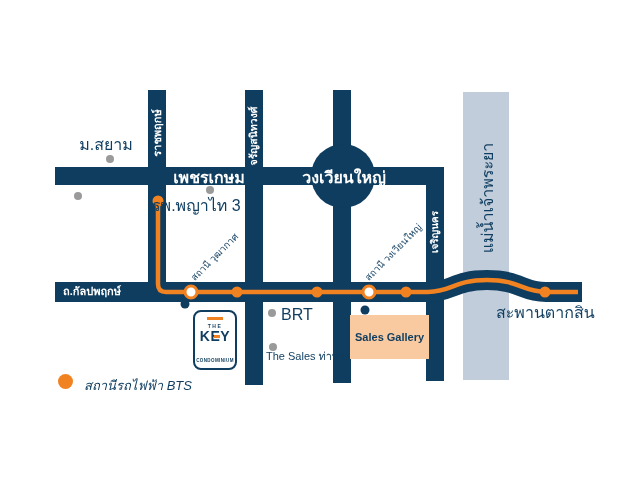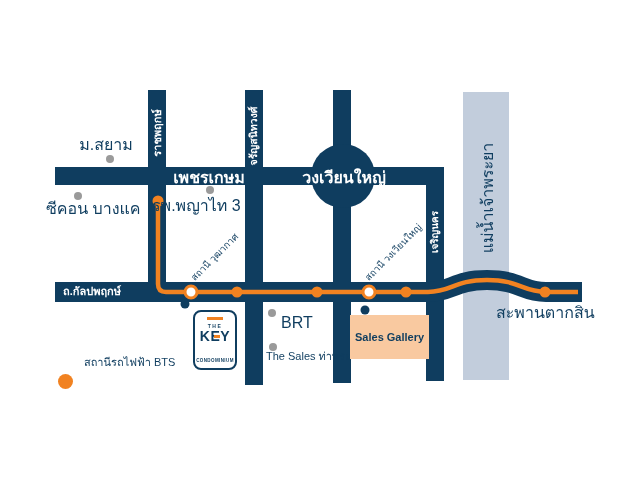--- a/index.html
+++ b/index.html
@@ -14,21 +14,21 @@
   .lbl.center{text-align:center;}
   .lbl.on-road{color:#fff;font-weight:bold;}
   .lbl.vert{transform:translate(-50%,-50%) rotate(-90deg);transform-origin:center center;}
   .lbl.diag{font-size:9.5px;transform-origin:0 50%;transform:rotate(-45deg);}
   .river-lbl{position:absolute;color:var(--navy);font-size:16px;white-space:nowrap;
     transform:translate(-50%,-50%) rotate(-90deg);}
   .sales-gallery{position:absolute;left:350px;top:315px;background:var(--peach);
     color:var(--navy);font-size:11px;font-weight:bold;padding:16px 5px;white-space:nowrap;}
   .legend-dot{position:absolute;left:58px;top:374px;width:15px;height:15px;
     border-radius:50%;background:var(--orange);}
-  .legend-lbl{position:absolute;left:84px;top:353px;font-size:11px;color:var(--navy);white-space:nowrap;}
+  .legend-lbl{position:absolute;left:84px;top:375px;font-size:13px;color:var(--navy);white-space:nowrap;font-style:italic;}
   .key-logo{position:absolute;left:193px;top:310px;width:44px;height:60px;background:#fff;
     border:2px solid var(--navy);border-radius:8px;text-align:center;color:var(--navy);}
   .key-logo .bar{width:16px;height:3px;background:var(--orange);margin:5px auto 3px auto;}
   .key-logo .the{font-size:5px;font-weight:bold;letter-spacing:1.5px;}
   .key-logo .key{font-size:14px;font-weight:bold;letter-spacing:.5px;line-height:1.1;position:relative;}
   .key-logo .e-accent{position:absolute;left:19px;top:6px;width:6px;height:2.5px;background:var(--orange);}
   .key-logo .condo{position:absolute;left:0;right:0;bottom:5px;font-size:4.5px;
     font-weight:bold;letter-spacing:.4px;}
 </style>
 </head>
@@ -63,23 +63,22 @@
     <circle cx="237" cy="292" r="5.5" style="fill:var(--orange)"></circle>
     <circle cx="317" cy="292" r="5.5" style="fill:var(--orange)"></circle>
     <circle cx="406" cy="292" r="5.5" style="fill:var(--orange)"></circle>
     <circle cx="545" cy="292" r="5.5" style="fill:var(--orange)"></circle>
 
     <circle cx="191" cy="292" r="6" fill="#fff" style="stroke:var(--orange)" stroke-width="3"></circle>
     <circle cx="369" cy="292" r="6" fill="#fff" style="stroke:var(--orange)" stroke-width="3"></circle>
   </svg>
 
   <div class="lbl center" style="left:78px;top:136px;width:56px;">ม.สยาม</div>
-  <div class="lbl center" style="left:46px;top:200px;width:92px;">ซีคอน บางแค</div>
   <div class="lbl center" style="left:152px;top:197px;width:78px;text-align:center;">รพ.พญาไท 3</div>
-  <div class="lbl" style="left:281px;top:314px;">BRT</div>
+  <div class="lbl" style="left:281px;top:306px;">BRT</div>
   <div class="lbl" style="left:266px;top:350px;font-size:11px;">The Sales ท่าพระ</div>
 
   <div class="lbl on-road center" style="left:167px;top:169px;width:84px;">เพชรเกษม</div>
   <div class="lbl on-road center" style="left:302px;top:169px;width:84px;text-align:center;">วงเวียนใหญ่</div>
   <div class="lbl on-road center" style="left:56px;top:285px;width:72px;font-size:11px;">ถ.กัลปพฤกษ์</div>
   <div class="lbl on-road vert" style="left:157px;top:133px;font-size:11px;">ราชพฤกษ์</div>
   <div class="lbl on-road vert" style="left:253px;top:136px;font-size:10.5px;">จรัญสนิทวงศ์</div>
   <div class="lbl on-road vert" style="left:435px;top:232px;font-size:10px;">เจริญนคร</div>
 
   <div class="river-lbl" style="left:487px;top:198px;">แม่น้ำเจ้าพระยา</div>

